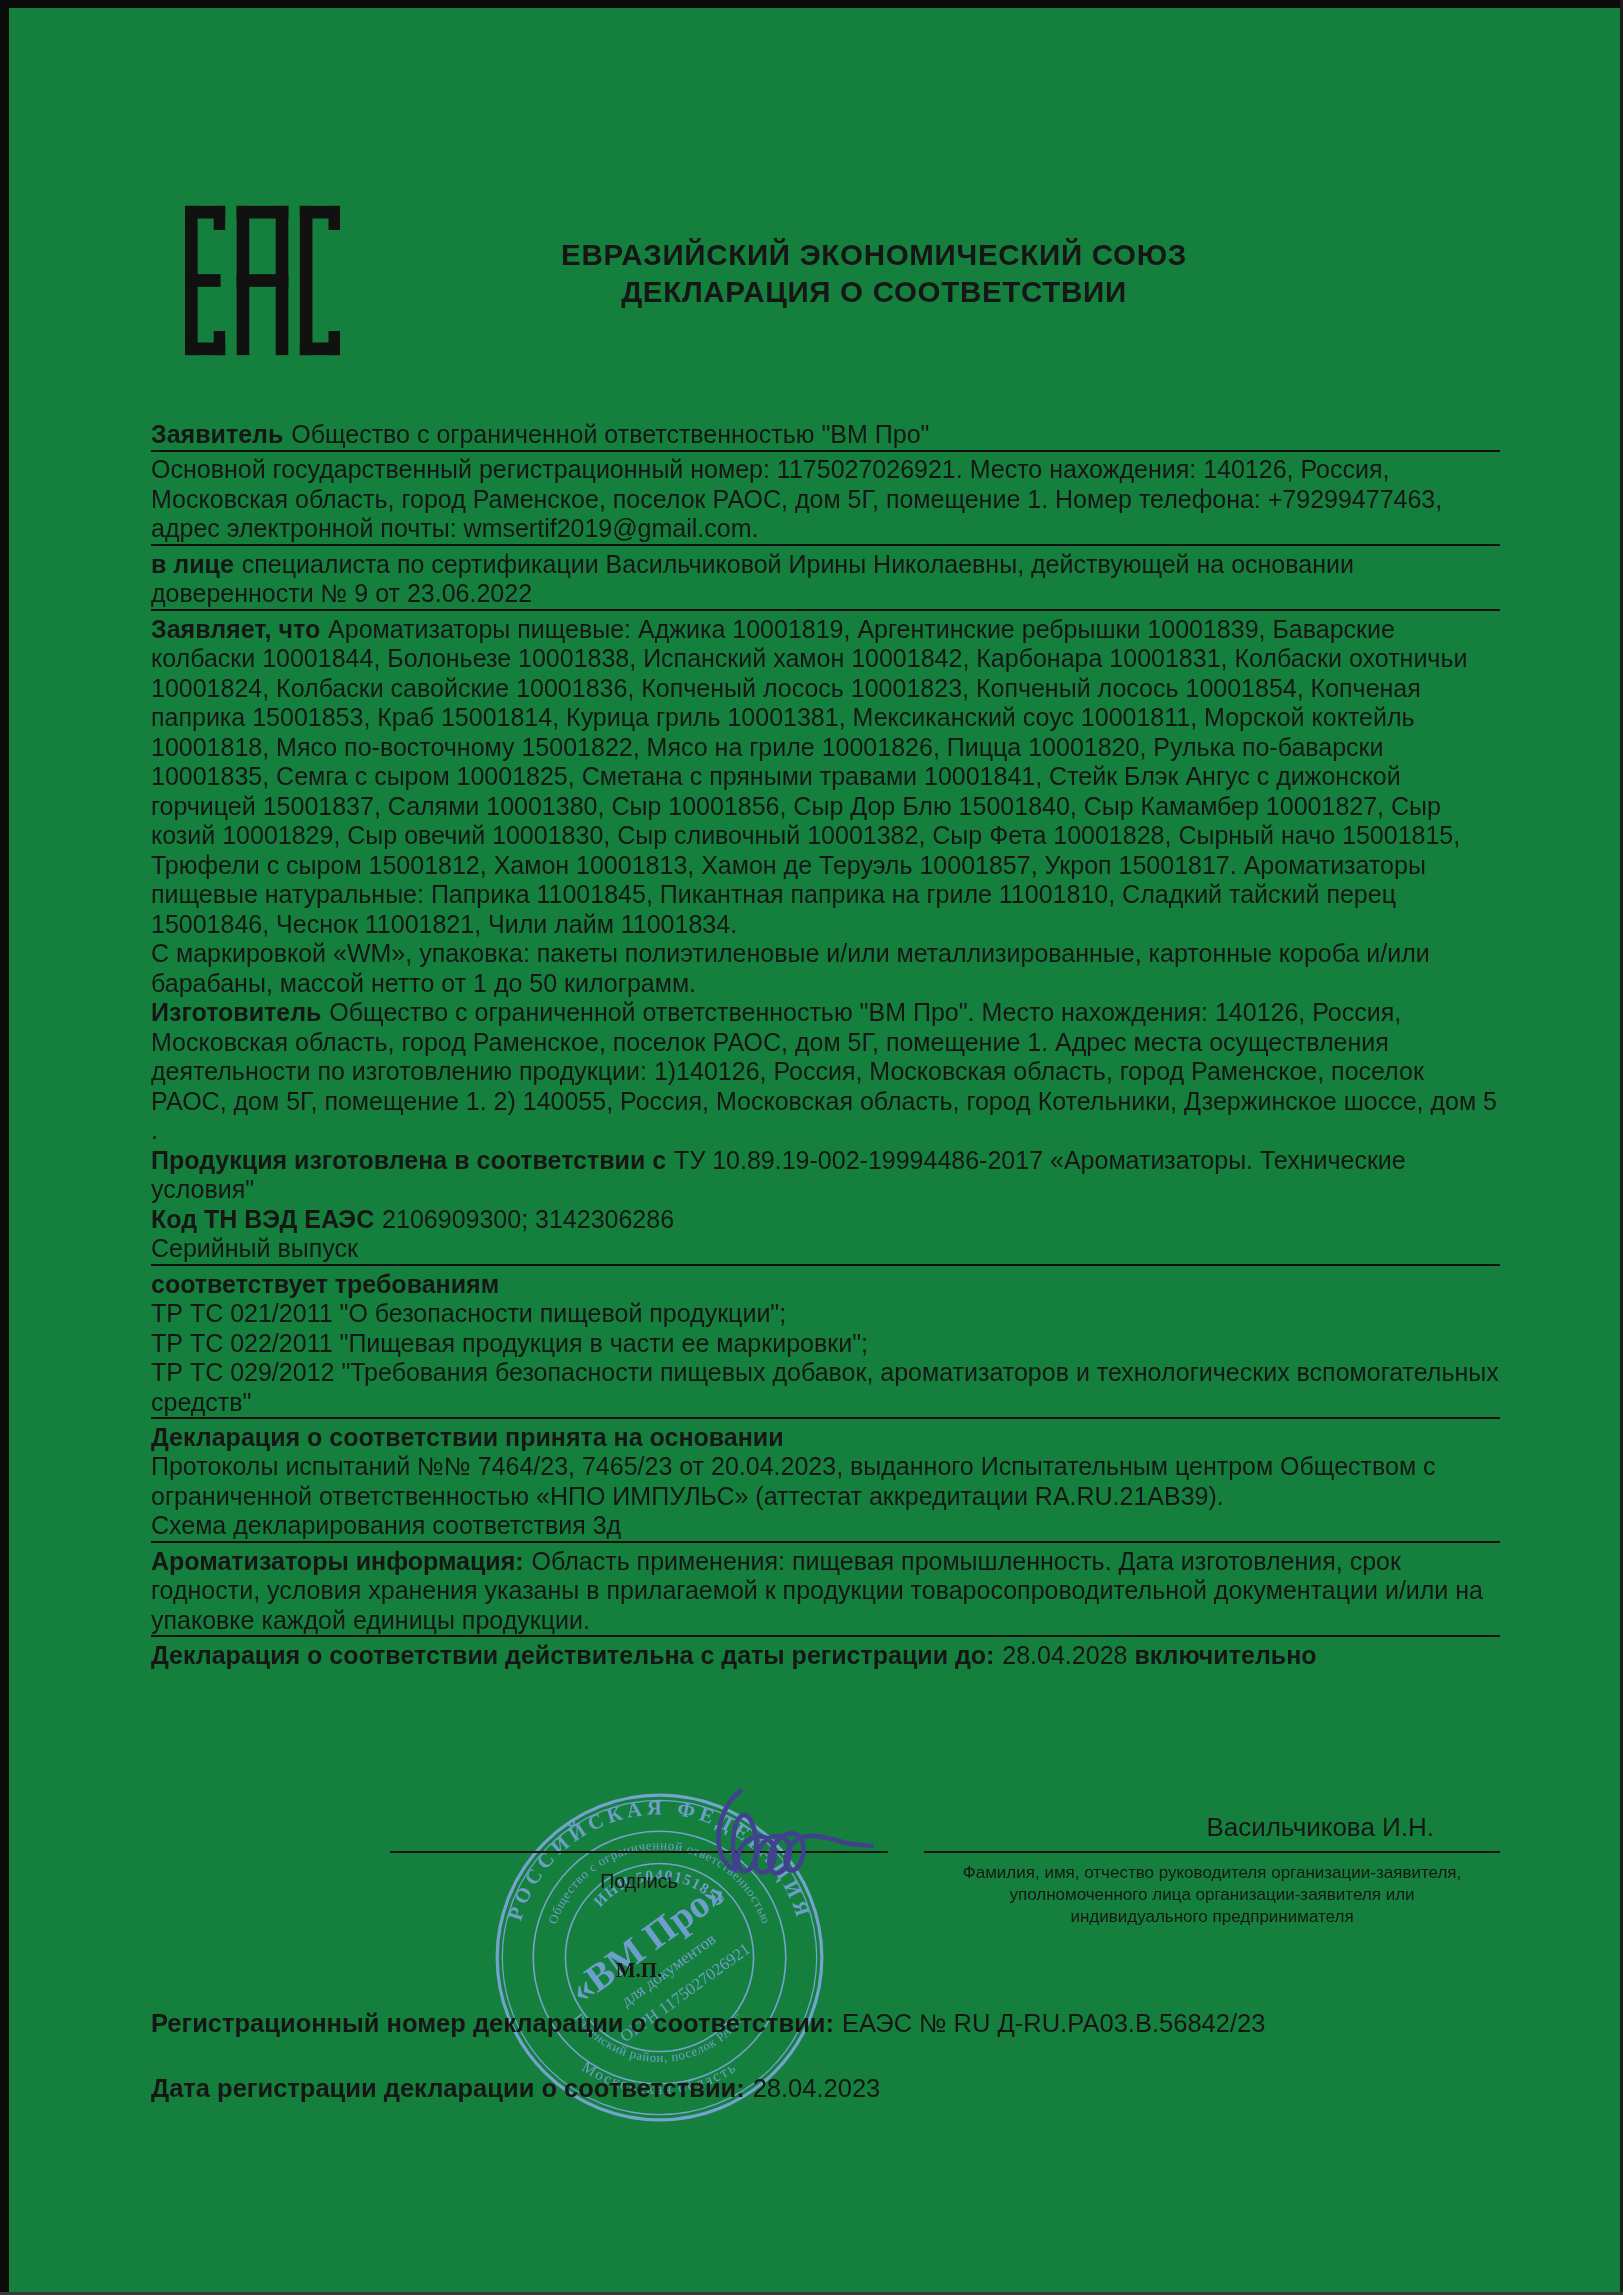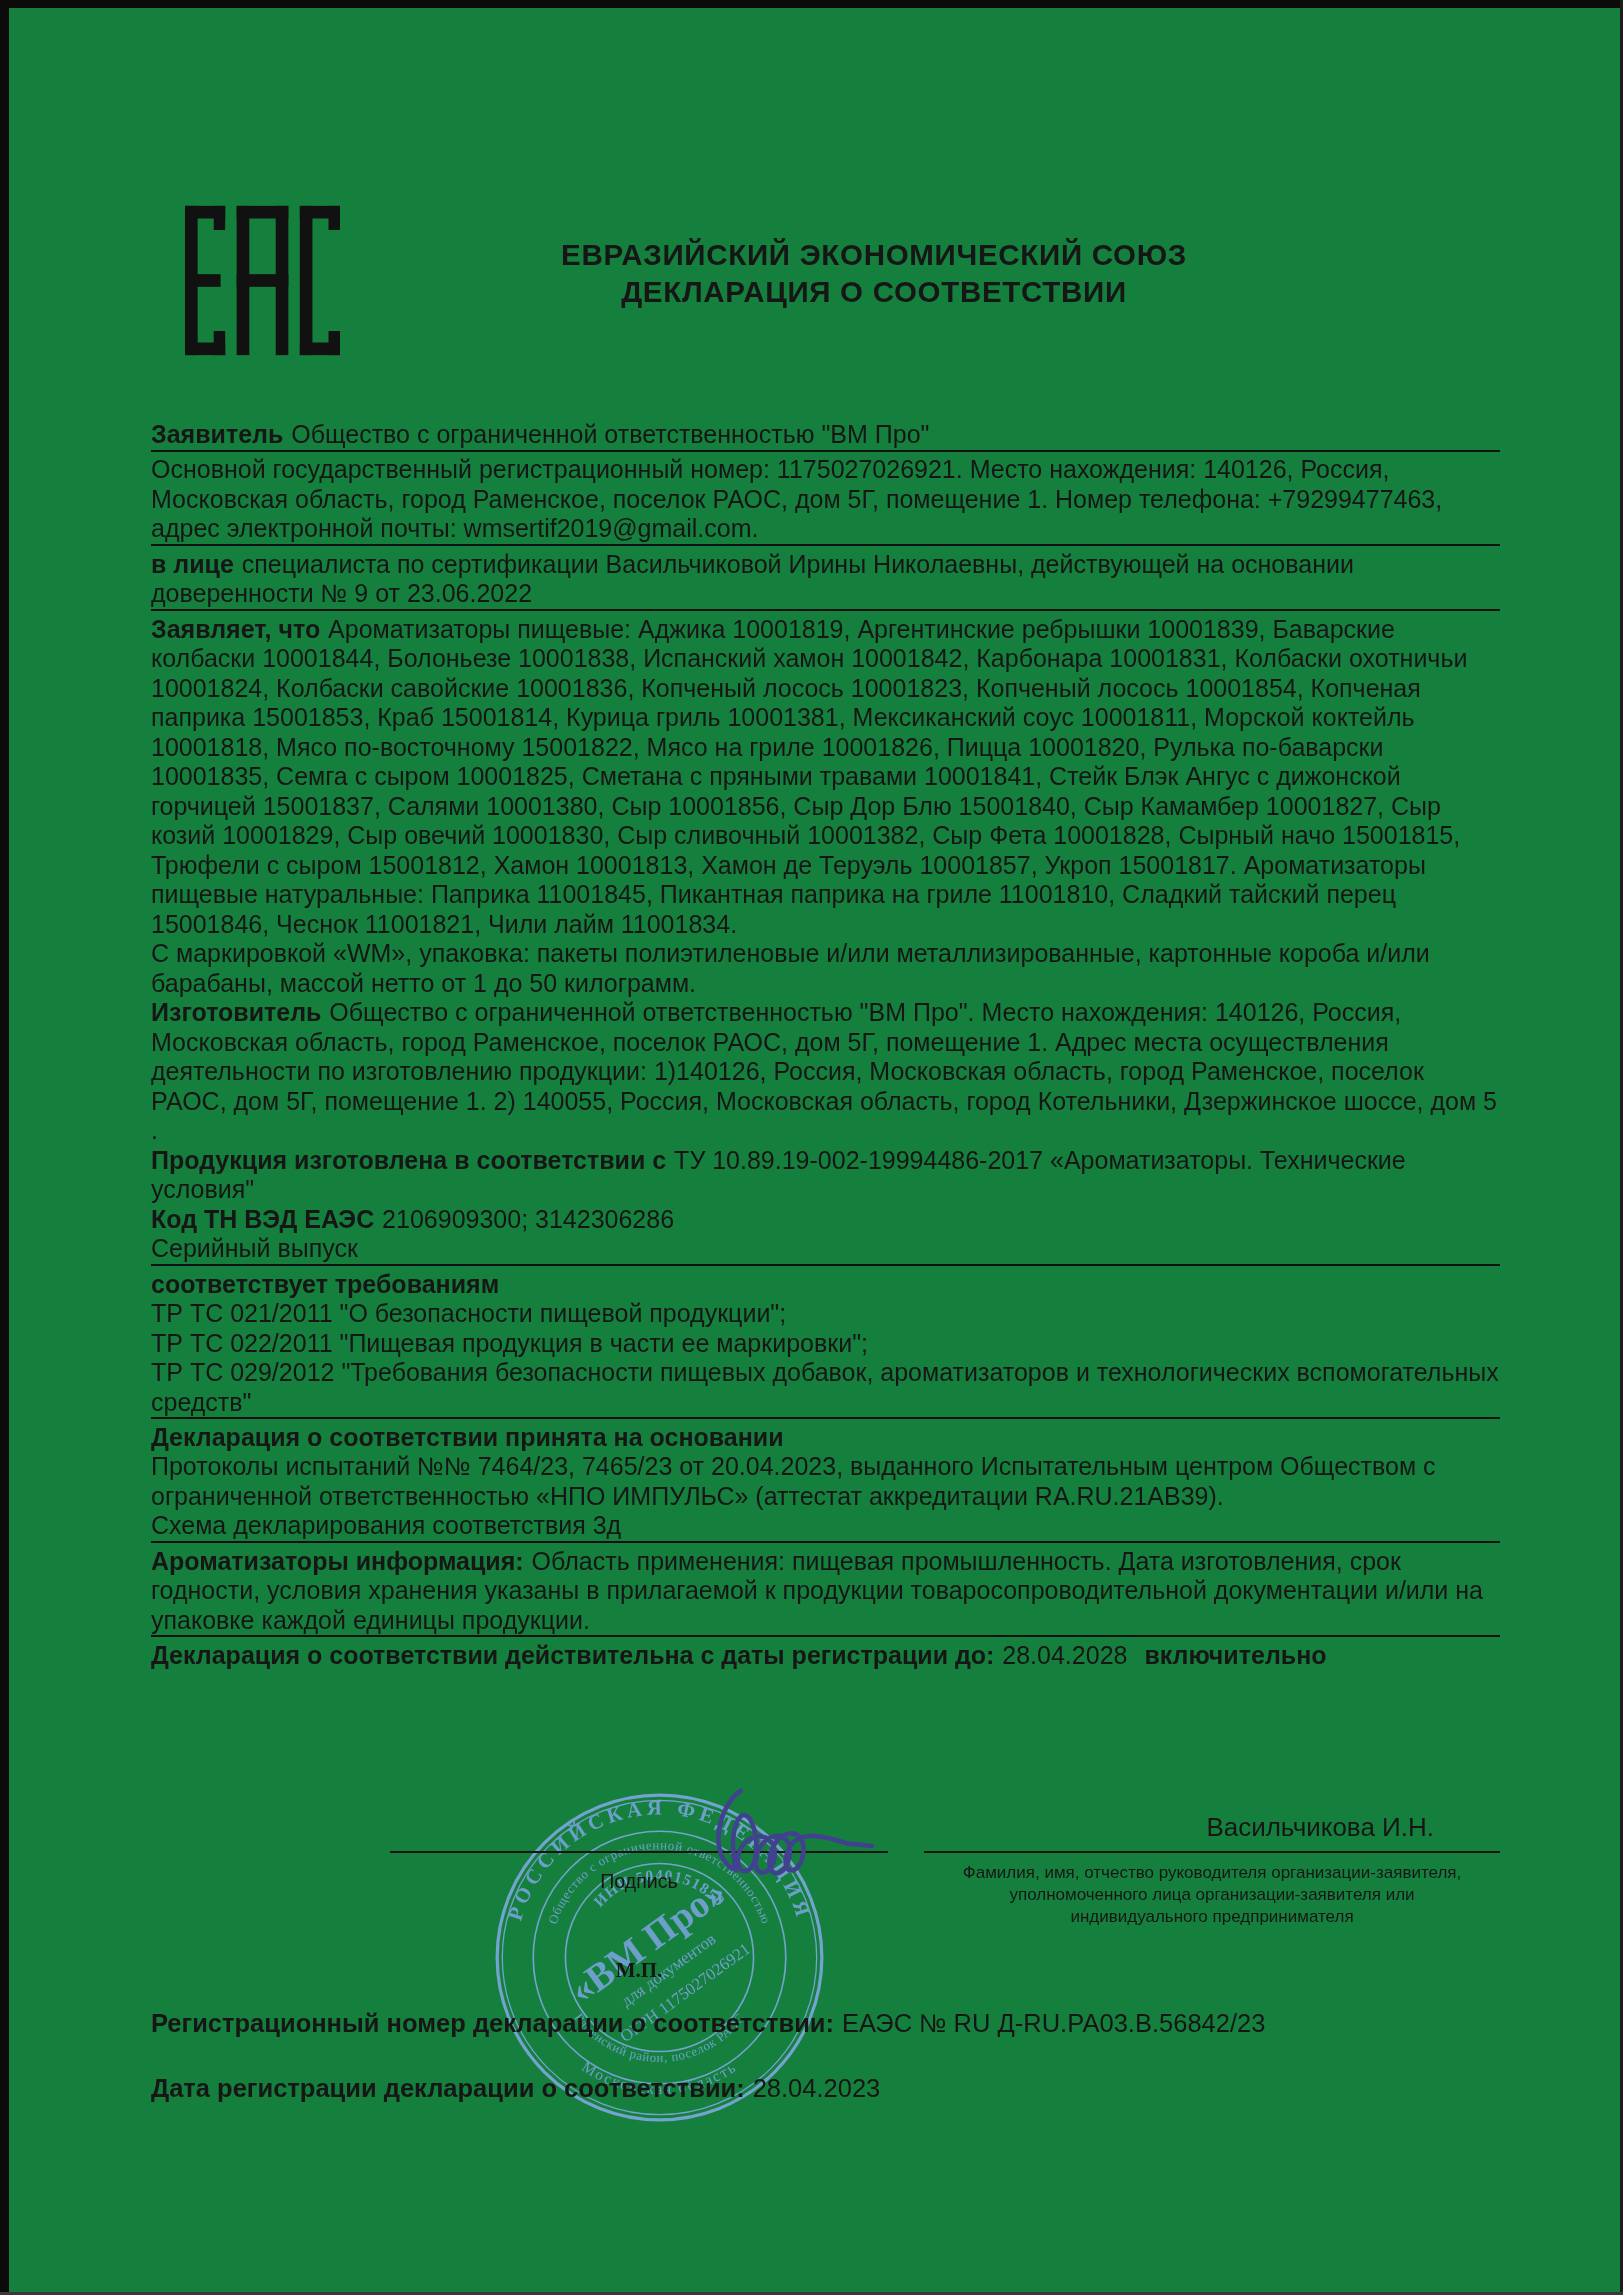--- a/index.html
+++ b/index.html
@@ -141,21 +141,21 @@
       <div>Протоколы испытаний №№ 7464/23, 7465/23 от 20.04.2023, выданного Испытательным центром Обществом с ограниченной ответственностью «НПО ИМПУЛЬС» (аттестат аккредитации RA.RU.21АВ39).</div>
       <div>Схема декларирования соответствия 3д</div>
     </div>
 
     <div class="sect">
       <span class="lbl">Ароматизаторы информация:</span><span>Область применения: пищевая промышленность. Дата изготовления, срок годности, условия хранения указаны в прилагаемой к продукции товаросопроводительной документации и/или на упаковке каждой единицы продукции.</span>
     </div>
 
     <div class="sect noline">
       <span class="lbl">Декларация о соответствии действительна с даты регистрации до:</span><span>28.04.2028</span>
-      <span class="b" style="margin-left:10px;">включительно</span>
+      <span class="b" style="margin-left:0;">включительно</span>
     </div>
   </div>
 
   <div class="bottom-area">
 
     <svg class="stamp" viewBox="0 0 520 520" style="font-size:38px">
       <g fill="none" stroke="#7ca6db">
         <circle cx="260" cy="260" r="252" stroke-width="5"></circle>
         <circle cx="260" cy="260" r="244" stroke-width="2"></circle>
         <circle cx="260" cy="260" r="196" stroke-width="2.5"></circle>

